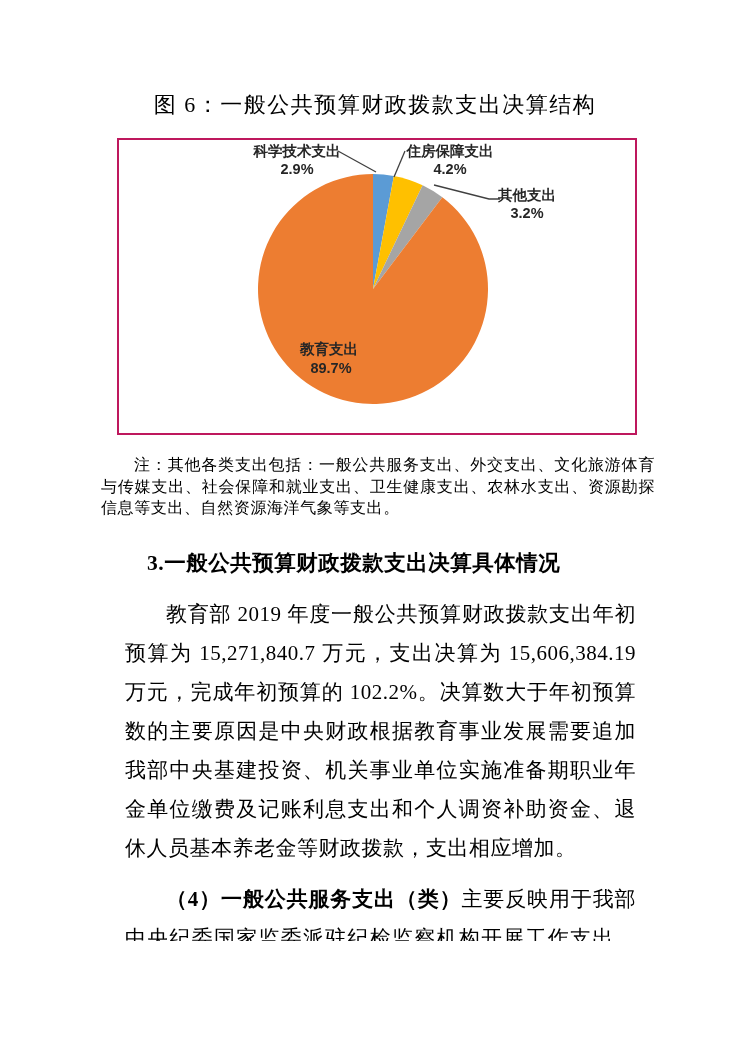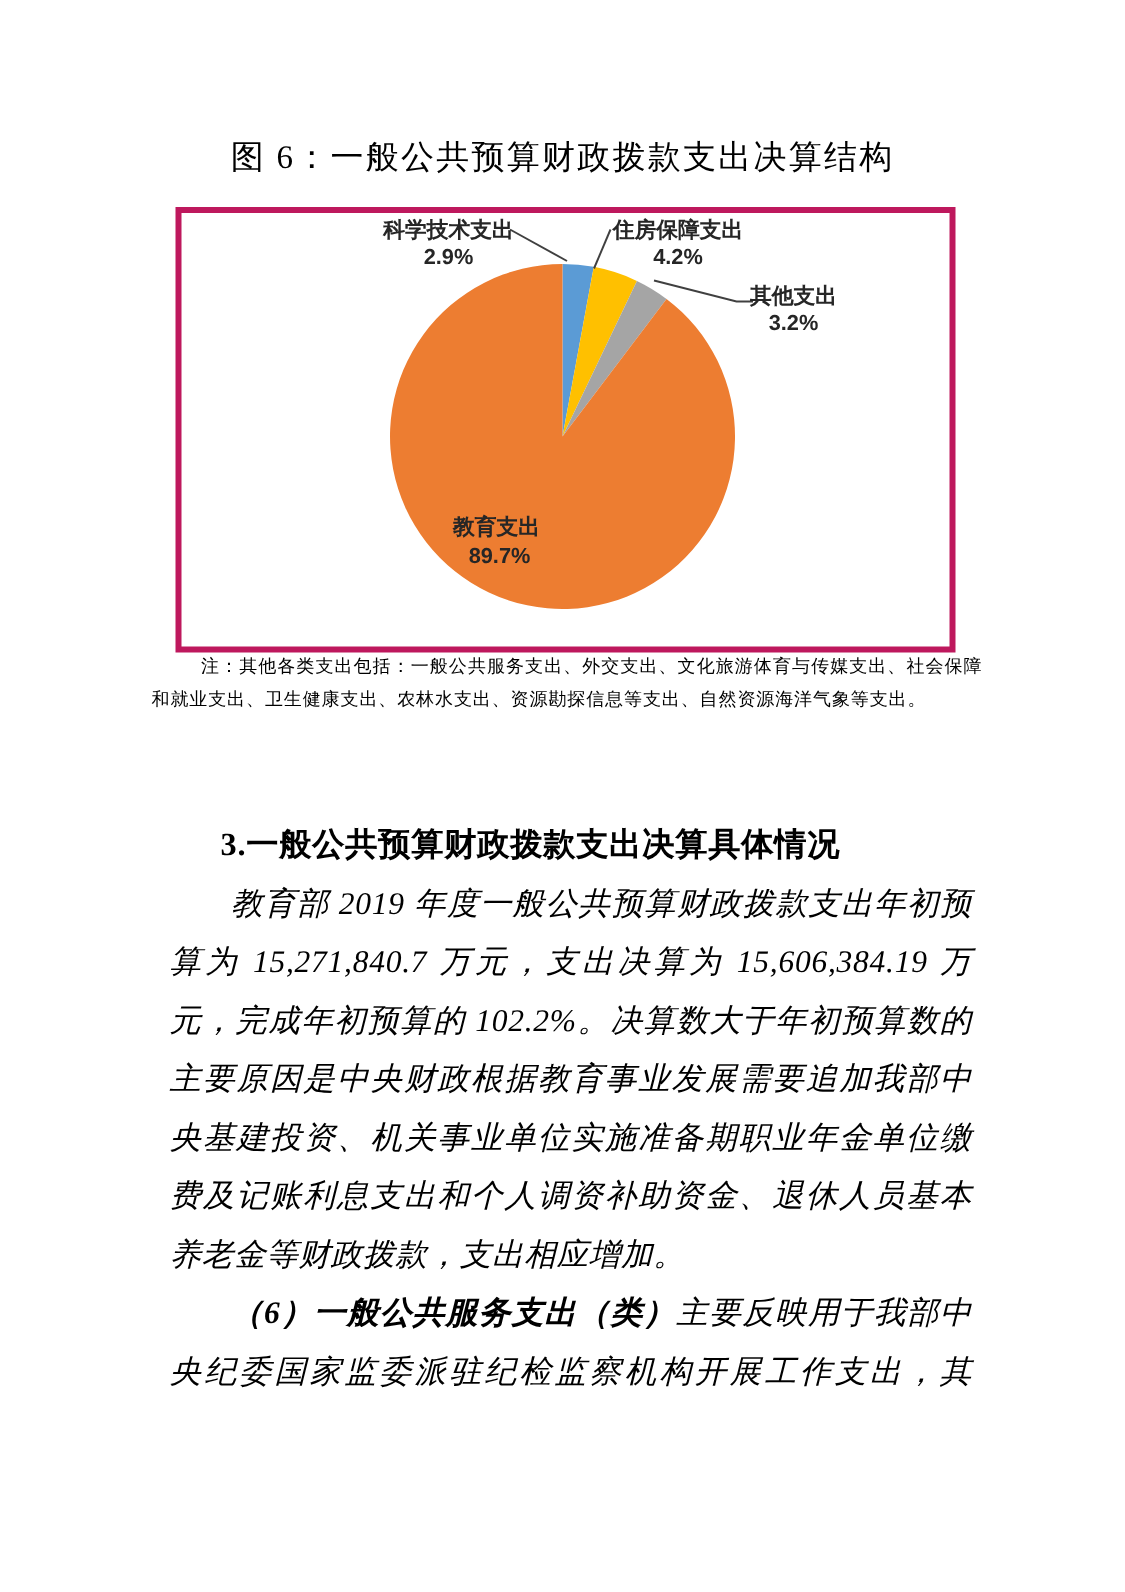--- a/index.html
+++ b/index.html
@@ -22,57 +22,57 @@
     letter-spacing: 1.5px;
     white-space: nowrap;
   }
   .chart-box {
     position: absolute;
     left: 117px;
     top: 138px;
     width: 520px;
     height: 297px;
     box-sizing: border-box;
-    border: 4px solid #be185d;
+    border: 2px solid #be185d;
     background: #ffffff;
   }
   .chart-box svg { display: block; }
   .chart-label {
     font-family: "Liberation Sans", "DejaVu Sans", sans-serif;
     font-weight: bold;
     font-size: 14.5px;
     fill: #262626;
   }
   .leader {
     fill: none;
     stroke: #404040;
     stroke-width: 1.3;
   }
   .note {
     position: absolute;
     left: 101px;
-    top: 434px;
+    top: 454px;
     width: 554px;
-    font-size: 12px;
+    font-size: 16px;
     line-height: 21.5px;
     letter-spacing: 0.6px;
     text-align: justify;
     text-indent: 33px;
   }
   .body-block {
     position: absolute;
     left: 113px;
     top: 528px;
     width: 535px;
     font-size: 21px;
     line-height: 39px;
     letter-spacing: 0.5px;
     text-align: justify;
   }
-  .body-block p { margin: 0; text-indent: 41px; font-style: italic; }
+  .body-block p { margin: 12px; text-indent: 41px; }
   .heading {
     font-weight: bold;
     font-size: 21.5px;
     text-indent: 34px;
     white-space: nowrap;
     margin-top: 16px;
   }
   .b { font-weight: bold; }
   .page-number {
     position: absolute;
@@ -118,18 +118,18 @@
       <text class="chart-label" x="210" y="214" text-anchor="middle">教育支出</text>
       <text class="chart-label" x="212" y="233" text-anchor="middle">89.7%</text>
     </svg>
   </div>
 
   <div class="note">注：其他各类支出包括：一般公共服务支出、外交支出、文化旅游体育与传媒支出、社会保障和就业支出、卫生健康支出、农林水支出、资源勘探信息等支出、自然资源海洋气象等支出。</div>
 
   <div class="body-block">
     <div class="heading">3.一般公共预算财政拨款支出决算具体情况</div>
     <p>教育部 2019 年度一般公共预算财政拨款支出年初预算为 15,271,840.7 万元，支出决算为 15,606,384.19 万元，完成年初预算的 102.2%。决算数大于年初预算数的主要原因是中央财政根据教育事业发展需要追加我部中央基建投资、机关事业单位实施准备期职业年金单位缴费及记账利息支出和个人调资补助资金、退休人员基本养老金等财政拨款，支出相应增加。</p>
-    <p><span class="b">（6）一般公共服务支出（类）</span><span>主要反映用于我部中央纪委国家监委派驻纪检监察机构开展工作支出，其中：</span></p>
+    <p><span class="b">（4）一般公共服务支出（类）</span><span>主要反映用于我部中央纪委国家监委派驻纪检监察机构开展工作支出，其中：</span></p>
   </div>
 
   <div class="page-number">34</div>
 
 </div>
 
 </body></html>

